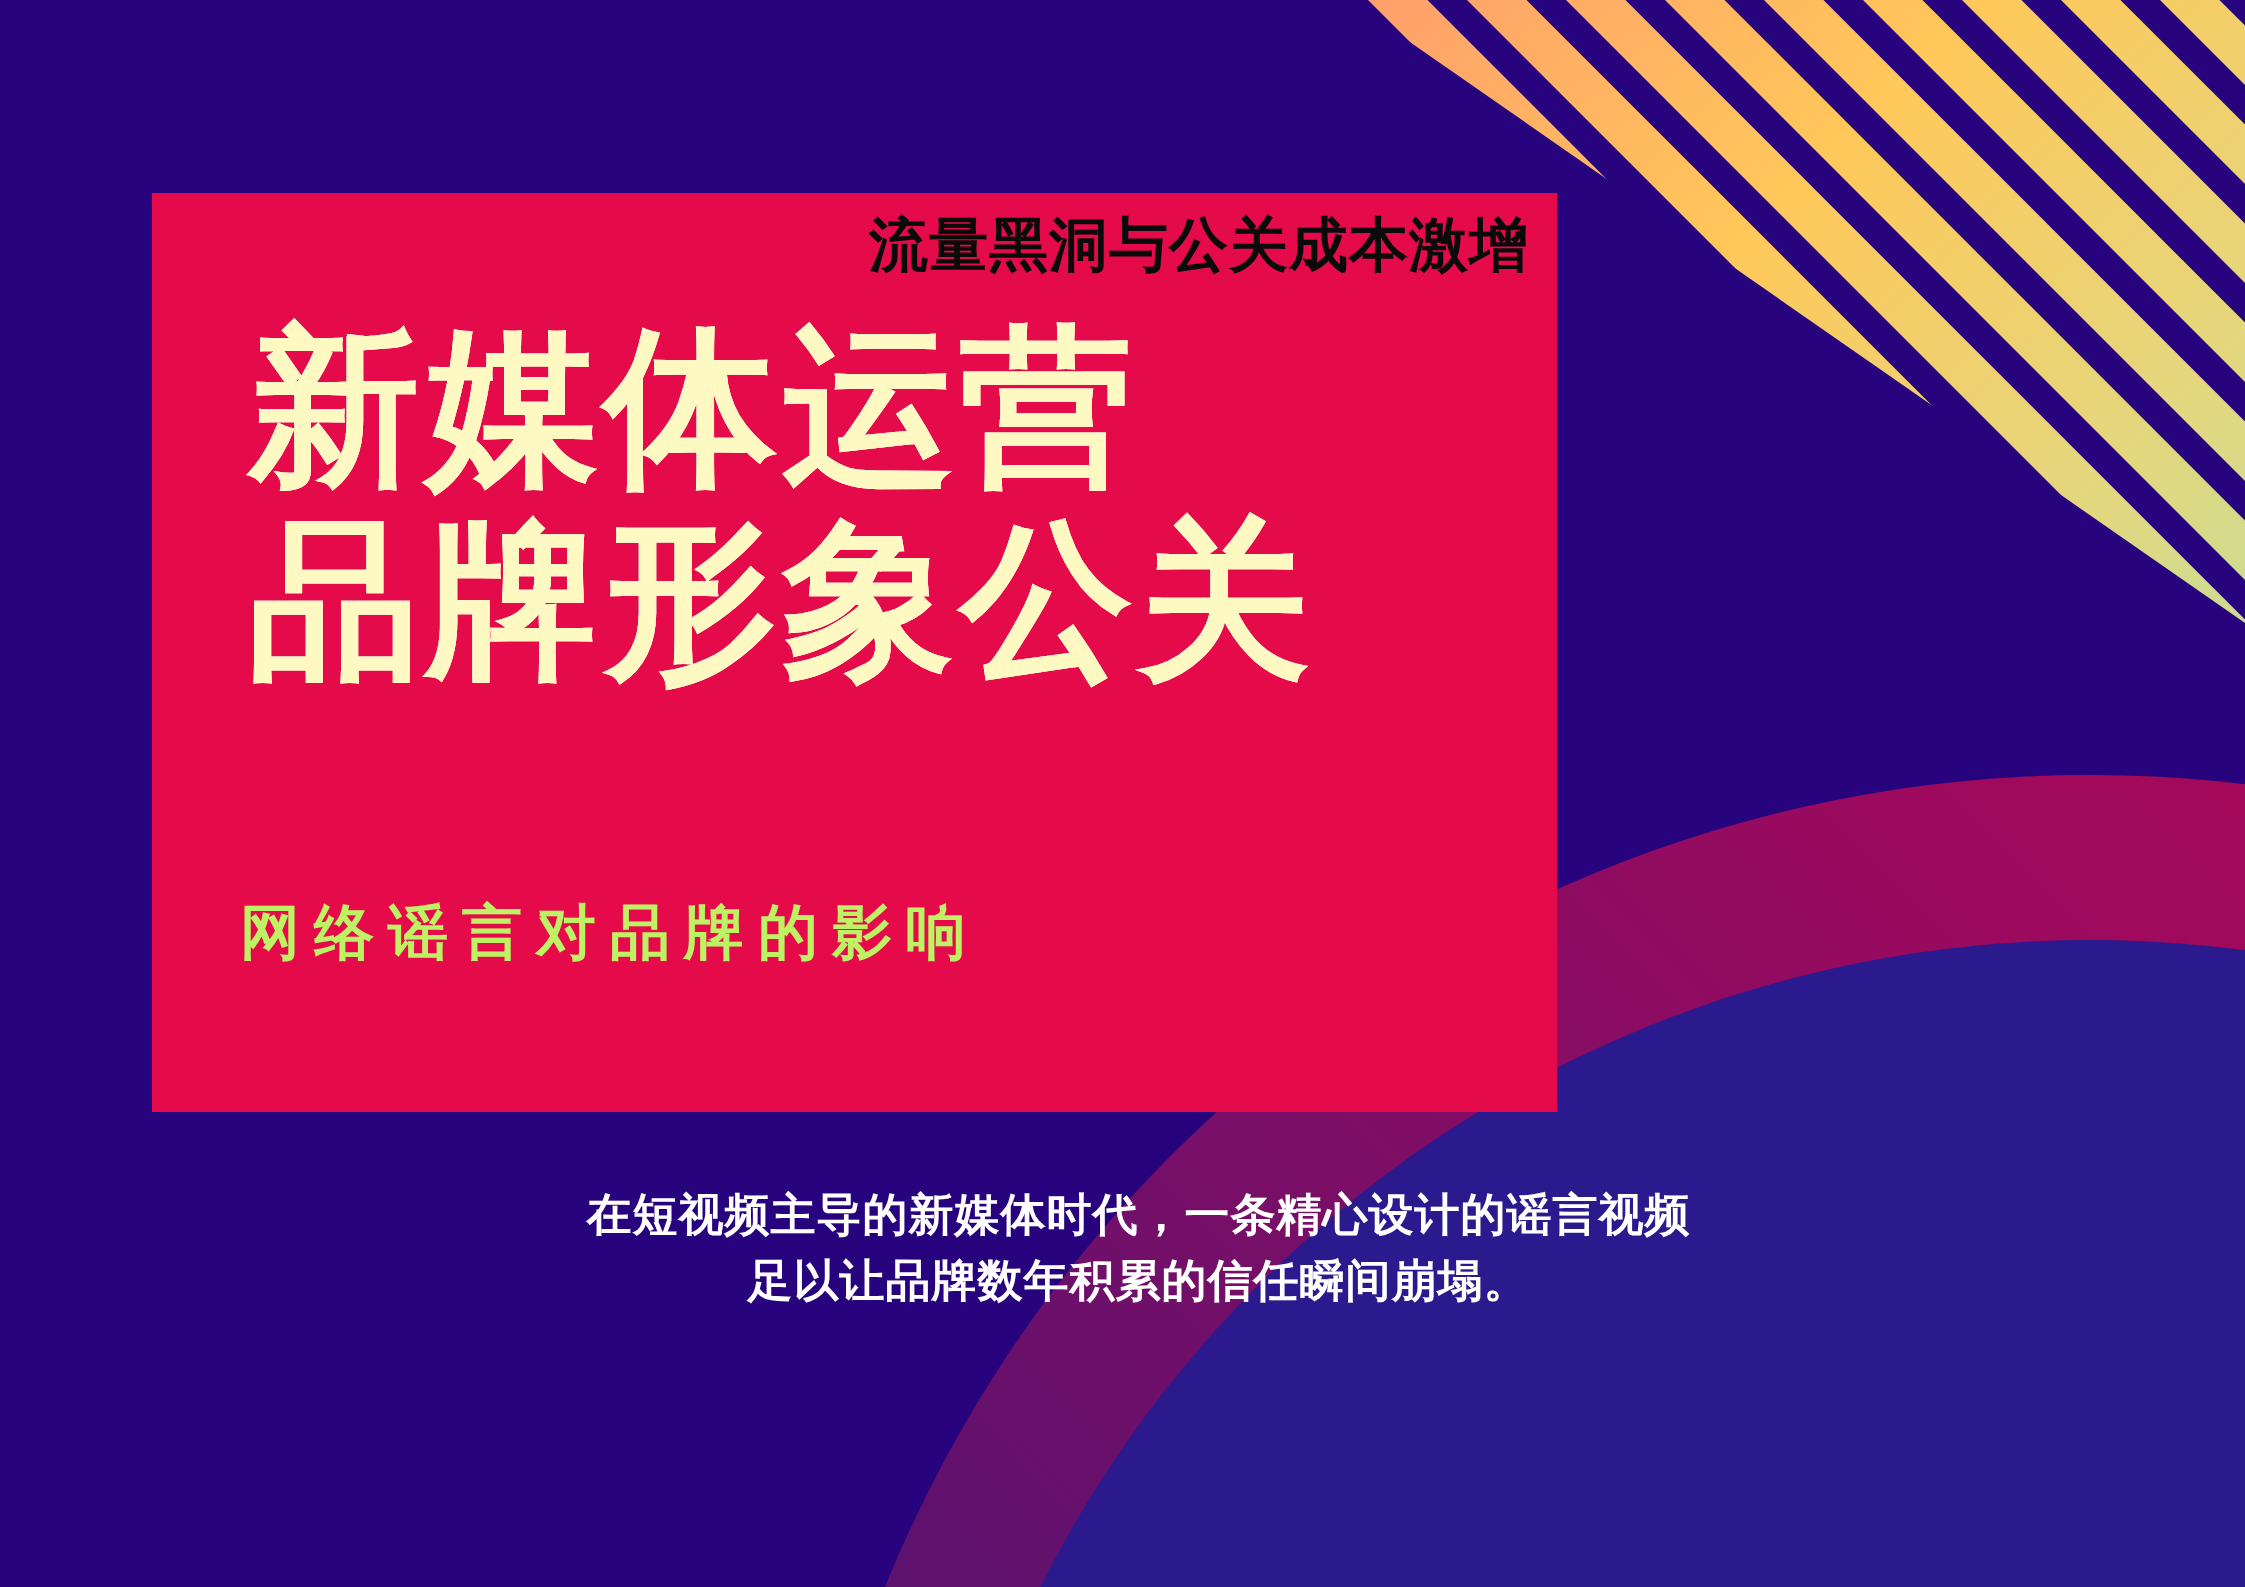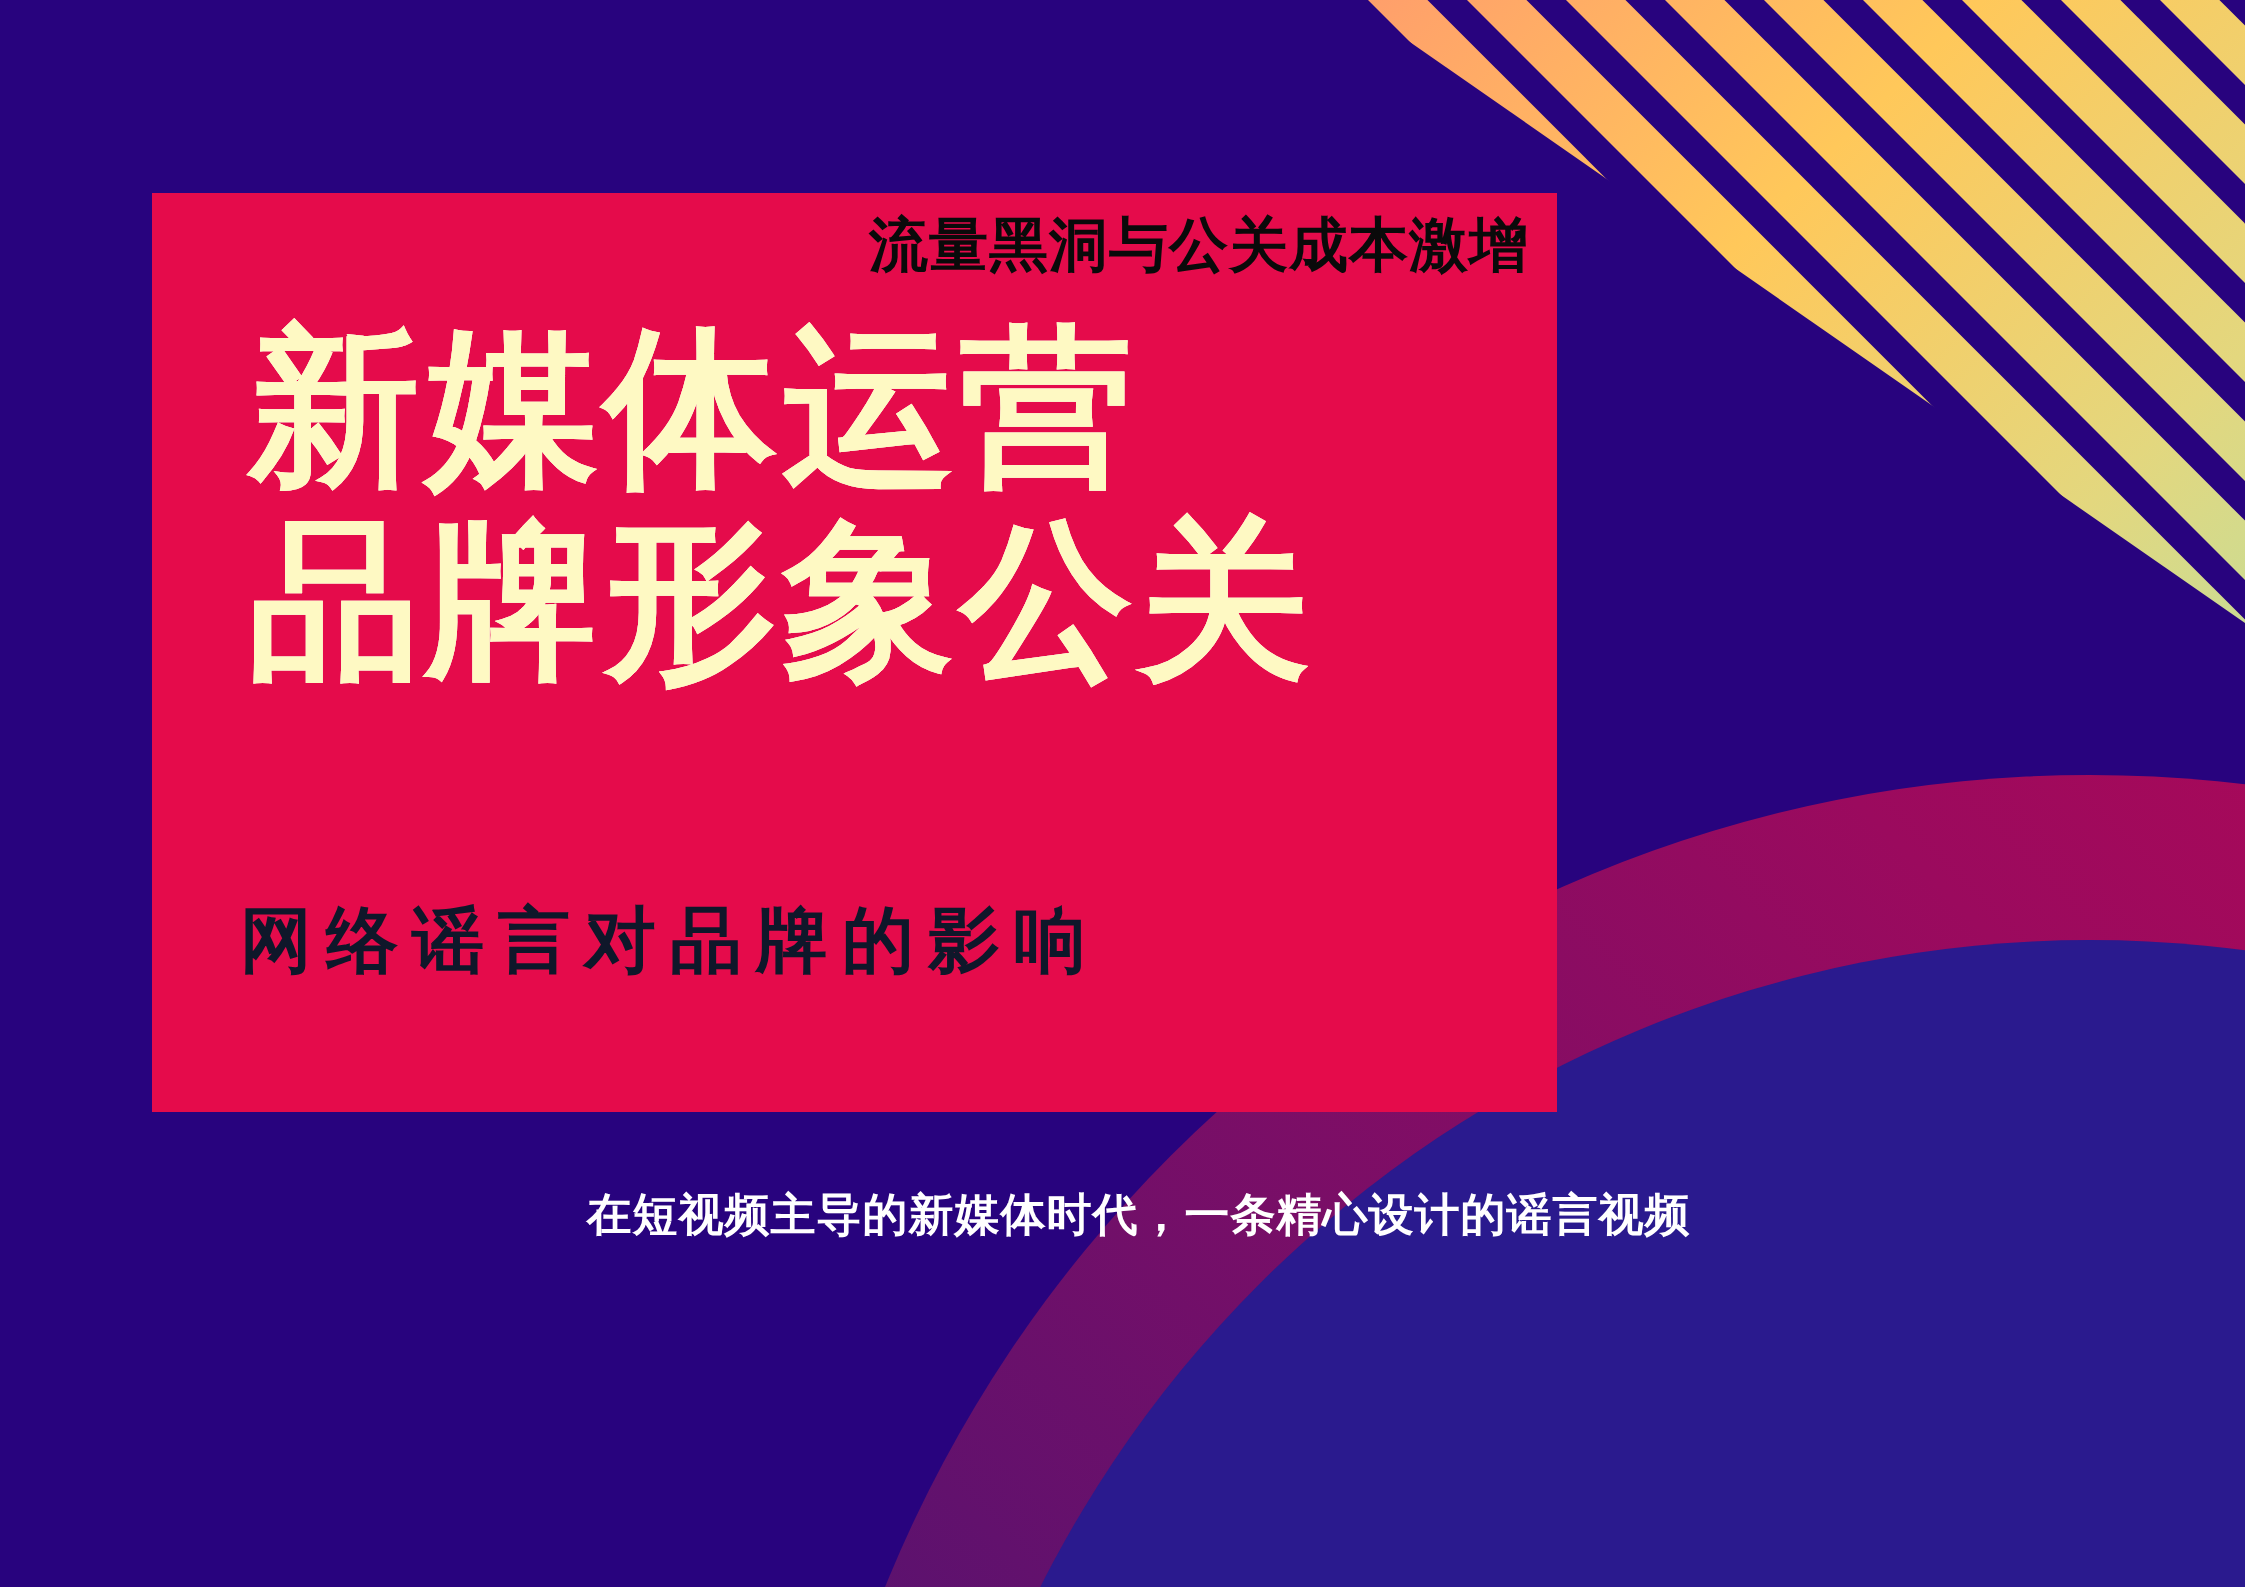--- a/index.html
+++ b/index.html
@@ -84,22 +84,22 @@
     letter-spacing: 6px;
     white-space: nowrap;
     text-shadow: 0 0 0 #fff;
     margin-left: 44px;
   }
 
   .kicker {
     position: absolute;
     left: 88px;
     top: 700px;
-    color: #0f172a;
-    font-size: 72px;
+    color: #bef264;
+    font-size: 60px;
     font-weight: 900;
     letter-spacing: 14px;
     white-space: nowrap;
   }
 
   
   .caption {
     position: absolute;
     left: 0;
     right: 0;
@@ -191,15 +191,16 @@
     <div class="title-block">
       <div class="title-line">新媒体运营</div>
       <div class="title-line">品牌形象公关</div>
     </div>
 
     <div class="kicker">网络谣言对品牌的影响</div>
   </div>
 
   <div class="caption">
     <span class="cap-line l1">在短视频主导的新媒体时代，一条精心设计的谣言视频</span>
+    <span class="cap-line l2">足以让品牌数年积累的信任瞬间崩塌。</span>
   </div>
 
 </div>
 
 </body></html>

